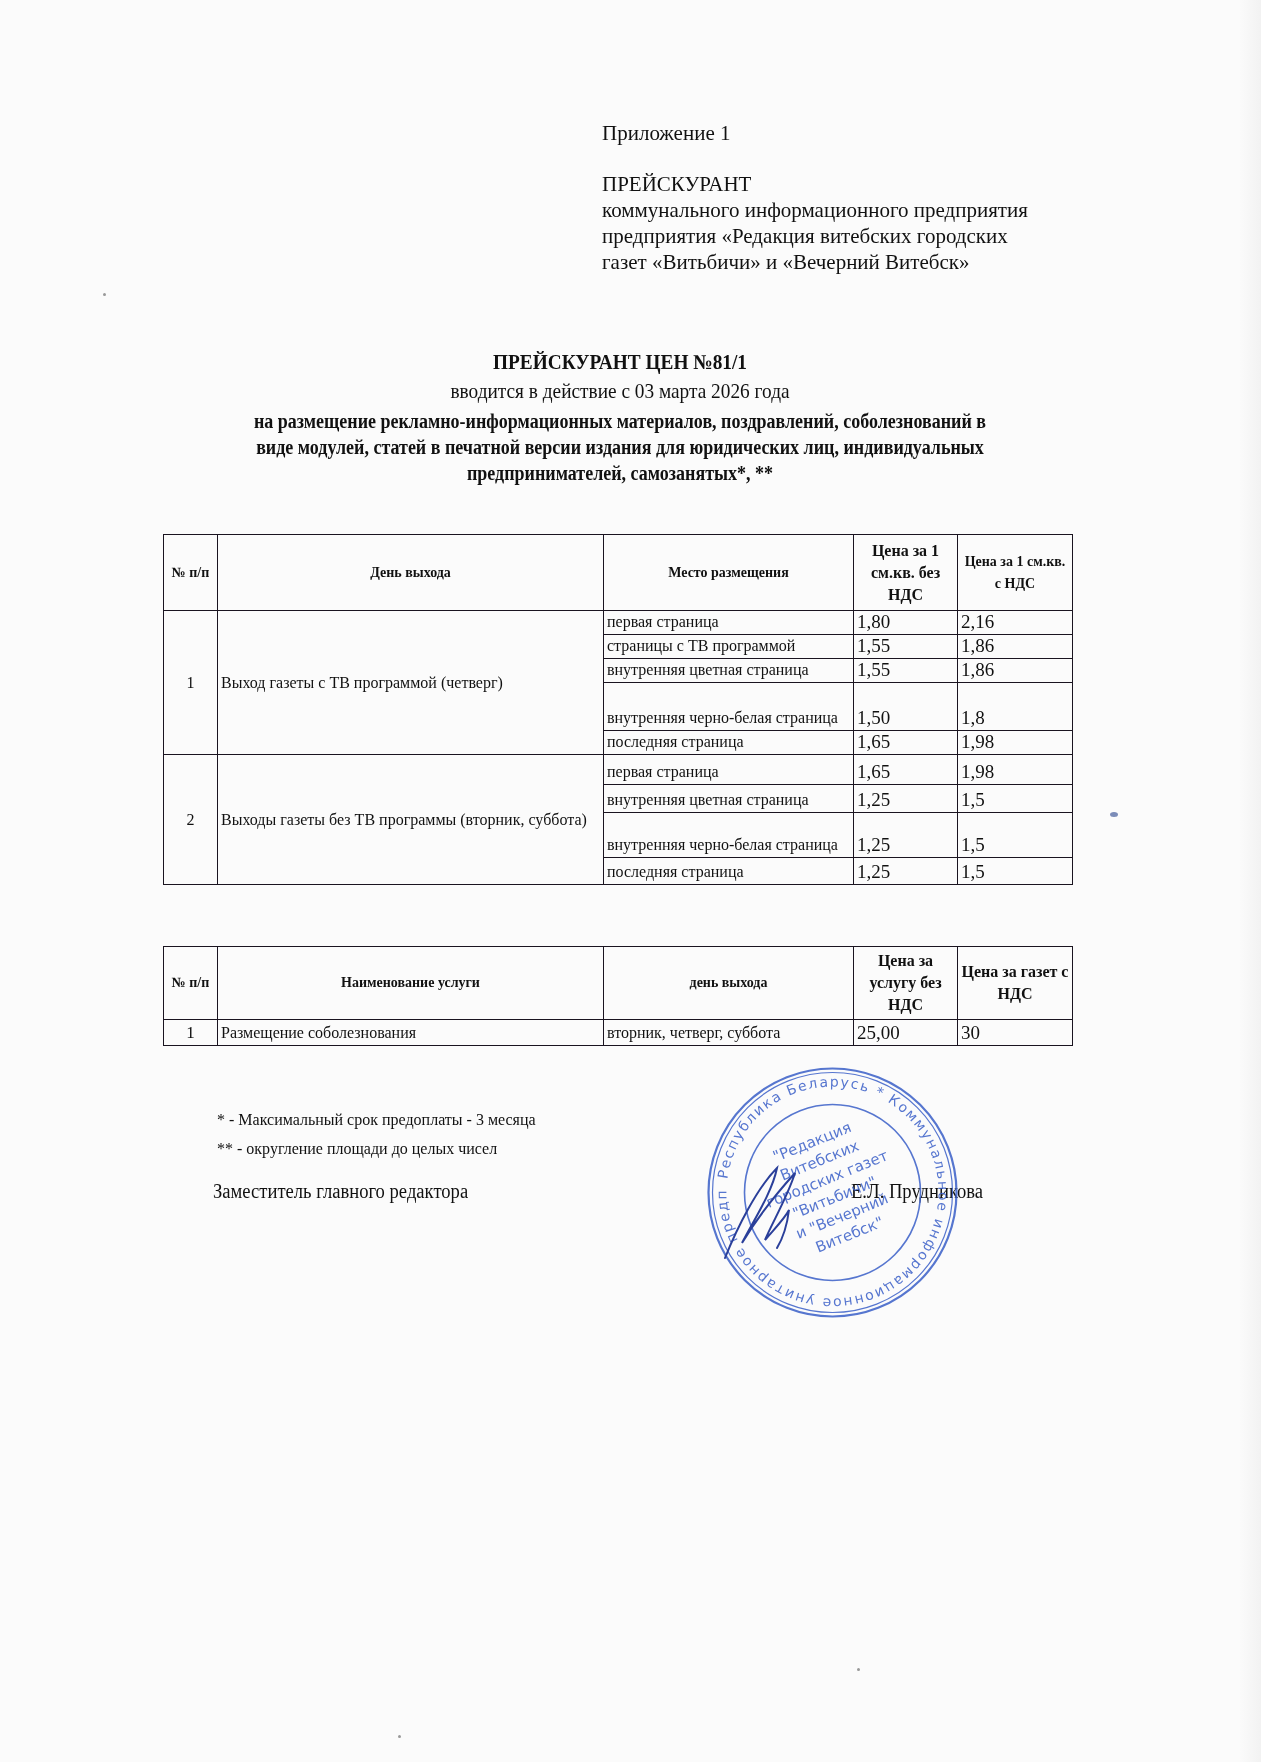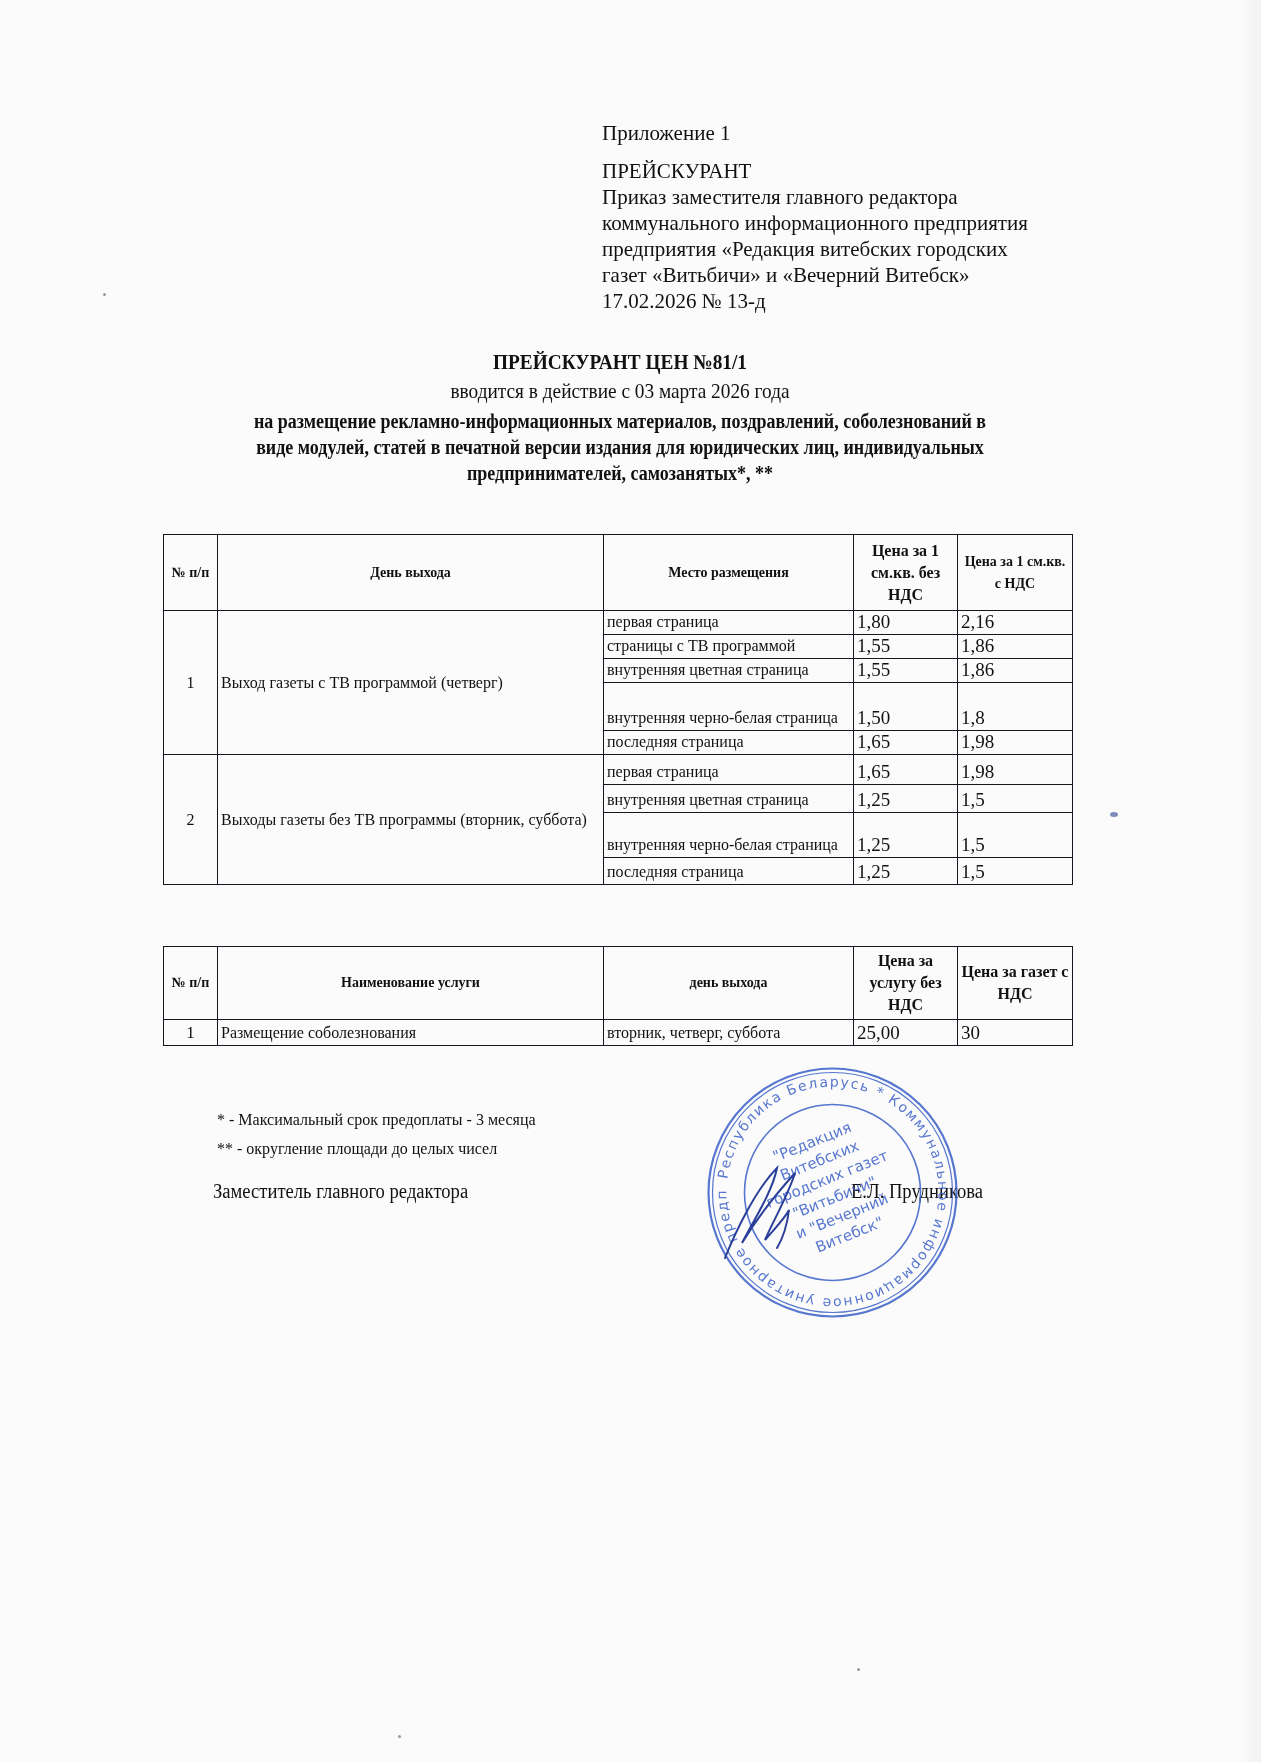--- a/index.html
+++ b/index.html
@@ -4,21 +4,21 @@
 <style>
   html, body { margin: 0; padding: 0; }
   body {
     width: 1261px; height: 1762px; position: relative; overflow: hidden;
     background: #fbfbfb;
     font-family: "Liberation Serif", serif; color: #111;
   }
   .page-border-right { position: absolute; top: 0; right: 0; width: 22px; height: 100%; background: linear-gradient(to right, #fbfbfb, #f2f2f2); }
 
   .approval { position: absolute; left: 602px; top: 120px; width: 470px; font-size: 21px; line-height: 26px; }
-  .approval .annex { margin-bottom: 12px; }
+  .approval .annex { margin-bottom: 25px; }
   .approval div { white-space: nowrap; }
 
   .title-block { position: absolute; left: 170px; top: 348px; width: 900px; text-align: center; }
   .title-main { font-size: 21px; font-weight: bold; line-height: 28px; font-family: "Liberation Serif", serif; transform: scaleX(0.92); }
   .title-sub { font-size: 21px; line-height: 26px; margin-top: 2px; transform: scaleX(0.92); }
   .title-desc { font-size: 20px; font-weight: bold; line-height: 26px; margin-top: 4px; transform: scaleX(0.9); }
 
   table.price { position: absolute; border-collapse: collapse; table-layout: fixed; }
   table.price td, table.price th { border: 1.6px solid #1a1420; padding: 0 3px; font-size: 16px; vertical-align: middle; }
   table.price th { font-family: "Liberation Serif", serif; font-weight: bold; text-align: center; line-height: 22px; }
@@ -41,25 +41,23 @@
   .speck { position: absolute; width: 3px; height: 3px; background: #999; border-radius: 50%; }
 </style>
 </head>
 <body>
 
 <div class="page-border-right"></div>
 
 <div class="approval">
   <div class="annex">Приложение 1</div>
   <div>ПРЕЙСКУРАНТ</div>
-  <div>Приказ заместителя главного редактора</div>
   <div>коммунального информационного предприятия</div>
   <div>предприятия «Редакция витебских городских</div>
   <div>газет «Витьбичи» и «Вечерний Витебск»</div>
-  <div>17.02.2026 № 13-д</div>
 </div>
 
 <div class="title-block">
   <div class="title-main">ПРЕЙСКУРАНТ ЦЕН №81/1</div>
   <div class="title-sub">вводится в действие с 03 марта 2026 года</div>
   <div class="title-desc">
     <div>на размещение рекламно-информационных материалов, поздравлений, соболезнований в</div>
     <div>виде модулей, статей в печатной версии издания для юридических лиц, индивидуальных</div>
     <div>предпринимателей, самозанятых*, **</div>
   </div>

